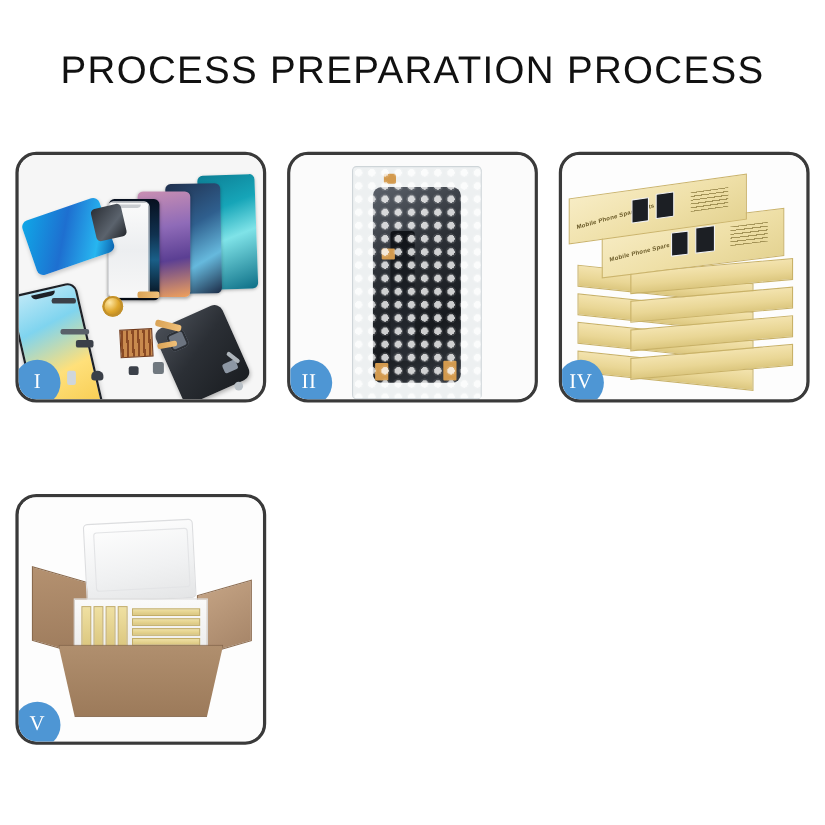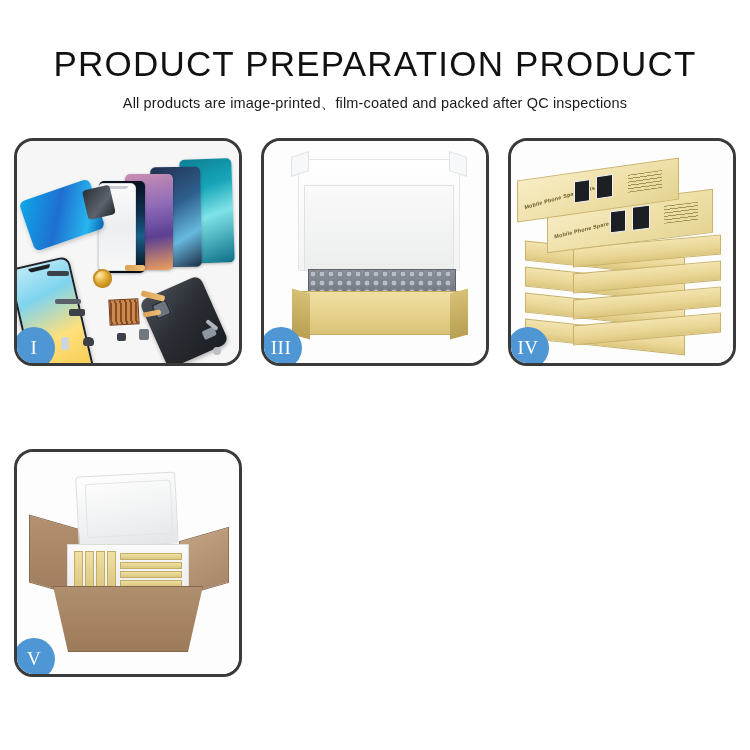--- a/index.html
+++ b/index.html
@@ -460,22 +460,21 @@
     background: rgba(150,122,92,0.75);
     border-radius: 1px;
   }
 </style>
 </head>
 <body>
 
 <div class="page">
 
   <div class="header">
-    <div class="title">PRODUCT PREPARATION PRODUCT</div>
-    <div class="subtitle">All products are image-printed、film-coated and packed after QC inspections</div>
+    <div class="title">PROCESS PREPARATION PROCESS</div>
   </div>
 
   <div class="grid">
 
     <div class="card">
       <div class="card-inner p1">
         <div class="scr p1-ph5"></div>
         <div class="scr p1-ph4"></div>
         <div class="scr p1-ph3"></div>
         <div class="scr p1-ph2"></div>
@@ -494,30 +493,35 @@
         <div class="p1-flex" style="left:108px; top:124px; width:20px; height:6px;"></div>
         <div class="p1-flex" style="left:124px; top:152px; width:24px; height:6px; transform:rotate(14deg);"></div>
         <div class="p1-flex" style="left:126px; top:170px; width:18px; height:5px; transform:rotate(-10deg);"></div>
         <div class="p1-part" style="left:38px; top:158px; width:26px; height:5px; background:#596069;"></div>
         <div class="p1-part" style="left:188px; top:182px; width:14px; height:4px; background:#aeb5bb; transform:rotate(38deg);"></div>
         <div class="p1-part" style="left:196px; top:206px; width:8px; height:8px; background:#b9c0c6; border-radius:50%;"></div>
       </div>
       <div class="badge">I</div>
     </div>
 
-
     <div class="card">
-      <div class="card-inner p3">
-        <div class="p3-lid"></div>
-        <div class="p3-foam"></div>
-        <div class="p3-bubble"></div>
-        <div class="p3-box"></div>
+      <div class="card-inner p2">
+        <div class="p2-wrap">
+          <div class="p2-item"></div>
+          <div class="p2-strip"></div>
+          <div class="p2-tape" style="left:28px; top:6px; width:11px; height:9px;"></div>
+          <div class="p2-tape" style="left:26px; top:74px; width:12px; height:10px;"></div>
+          <div class="p2-tape" style="left:20px; top:178px; width:12px; height:16px;"></div>
+          <div class="p2-tape" style="left:82px; top:176px; width:12px; height:18px;"></div>
+          <div class="p2-bubbles"></div>
+        </div>
       </div>
-      <div class="badge">III</div>
+      <div class="badge">II</div>
     </div>
+
 
     <div class="card">
       <div class="card-inner p4">
         <div class="p4-stack">
 
           <div class="p4-layer" style="left:14px; top:186px; width:160px; height:20px; transform:skewY(6deg);"></div>
           <div class="p4-layer" style="left:14px; top:160px; width:160px; height:20px; transform:skewY(6deg);"></div>
           <div class="p4-layer" style="left:14px; top:134px; width:160px; height:20px; transform:skewY(6deg);"></div>
           <div class="p4-layer" style="left:14px; top:108px; width:160px; height:20px; transform:skewY(6deg);"></div>
           <div class="p4-layer" style="left:62px; top:178px; width:148px; height:20px; transform:skewY(-5deg);"></div>

